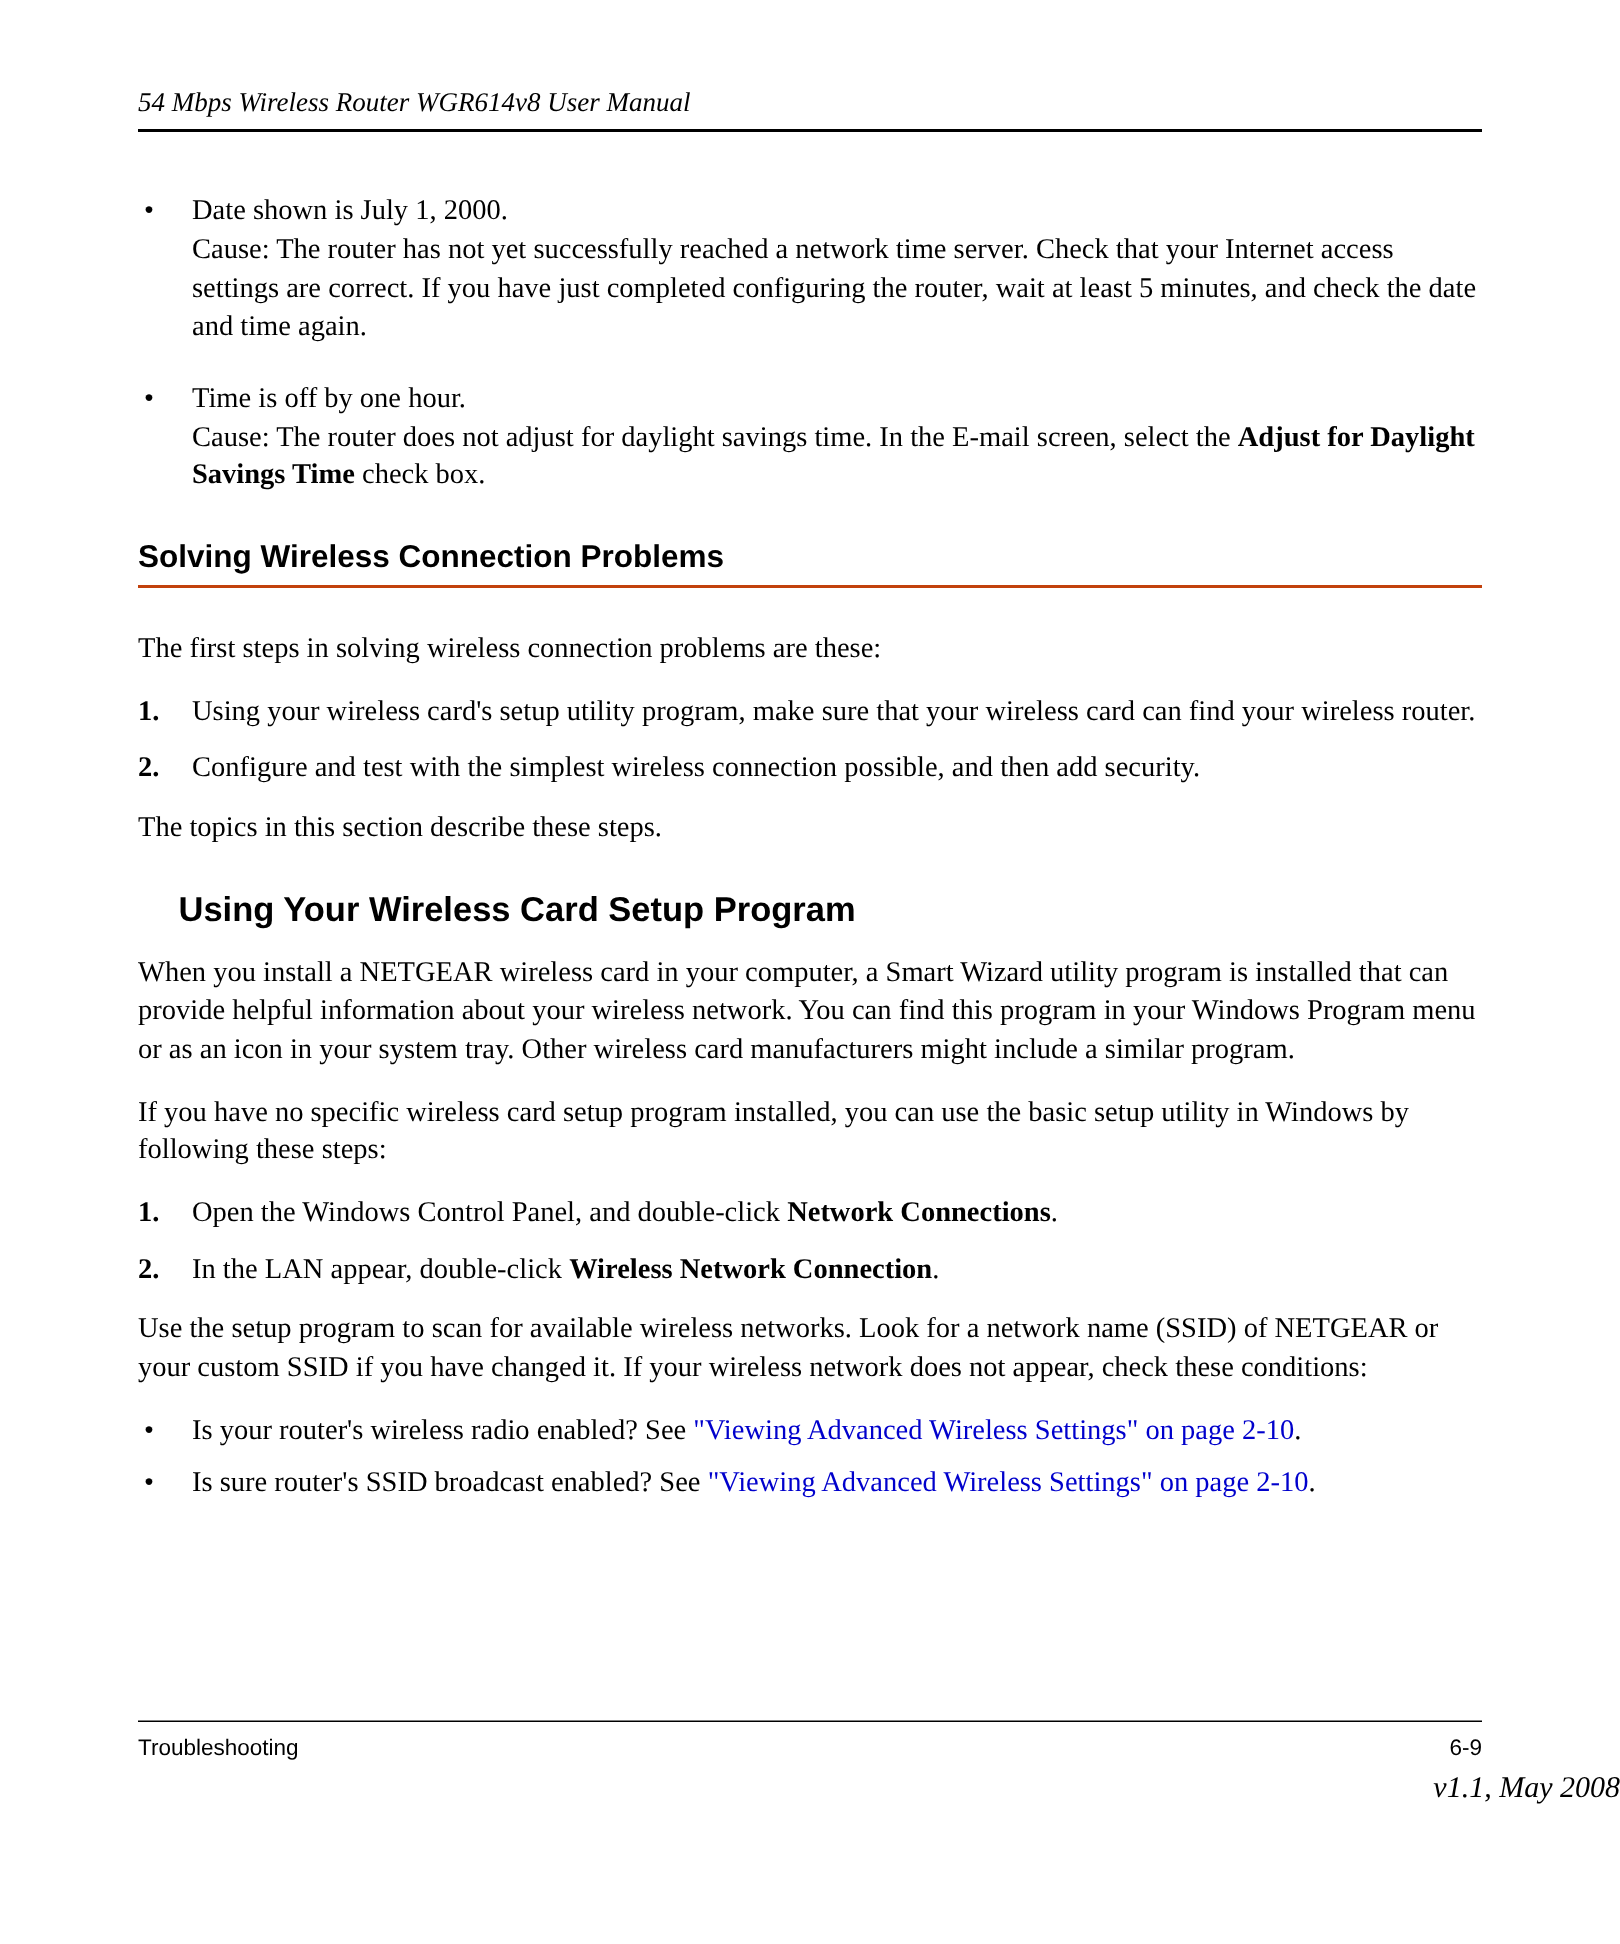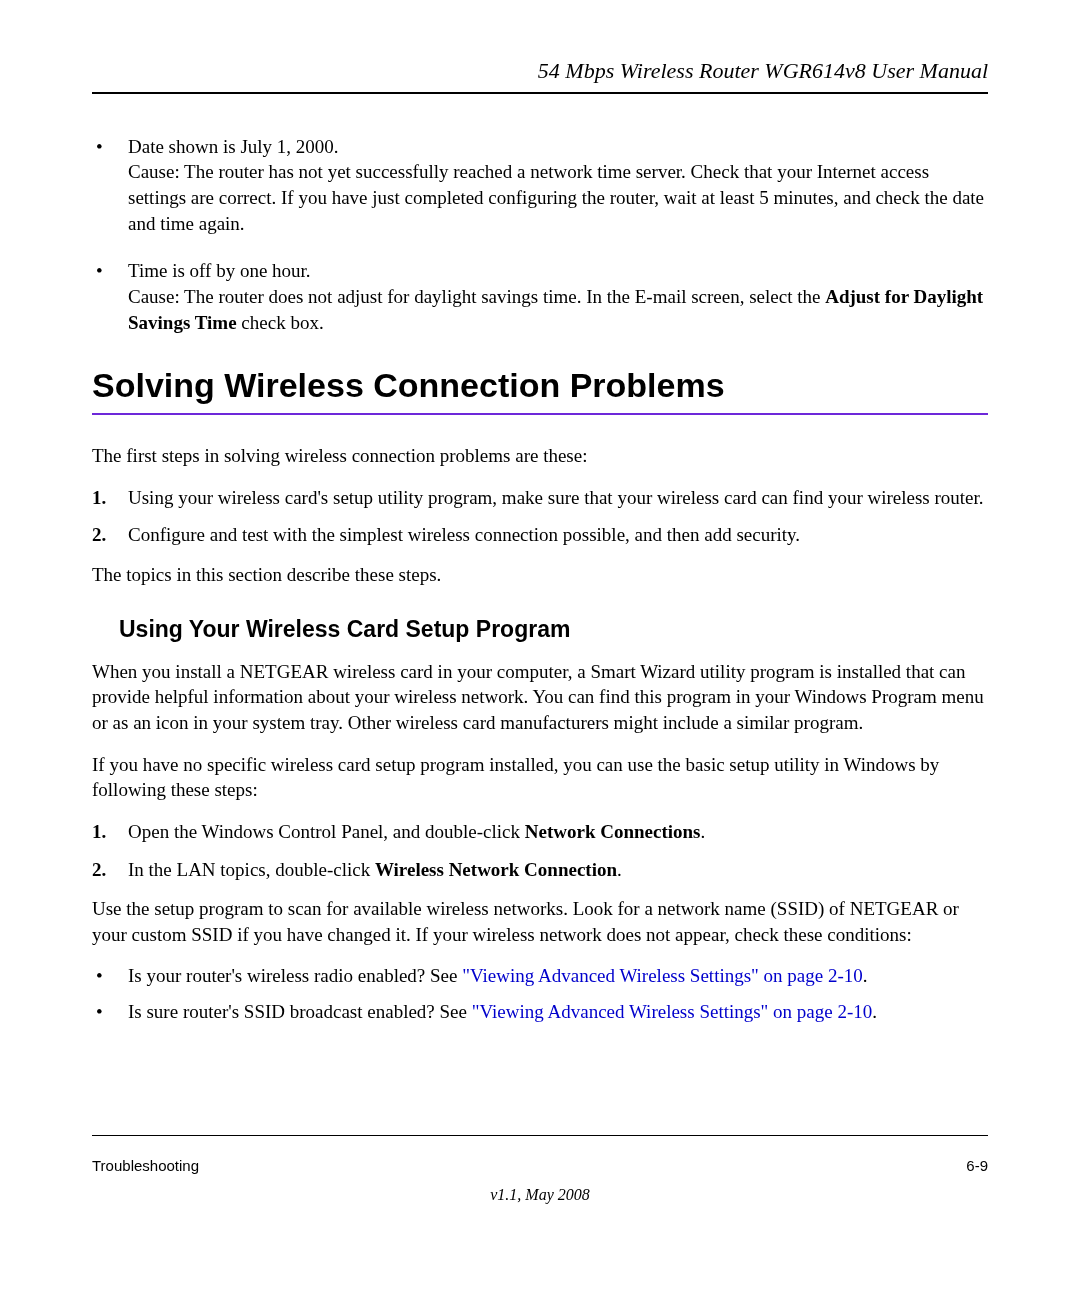--- a/index.html
+++ b/index.html
@@ -11,23 +11,22 @@
       font-family: 'Times New Roman', Times, serif;
       font-size: 19px;
       line-height: 1.35;
       background: #fff;
       width: 1080px;
       height: 1296px;
       padding: 56px 92px 40px 92px;
       color: #000;
     }
     .header {
-      text-align: right;
       font-style: italic;
-      font-size: 22px;
+      font-size: 18px;
       padding-bottom: 6px;
       border-bottom: 2px solid #000;
       margin-bottom: 40px;
     }
     .bullet-list {
       margin-bottom: 28px;
     }
     .bullet-item {
       display: flex;
       margin-bottom: 22px;
@@ -37,22 +36,22 @@
       flex-shrink: 0;
       text-align: left;
       padding-left: 4px;
     }
     .bullet-content {
       flex: 1;
     }
     .h1 {
       font-family: Arial, Helvetica, sans-serif;
       font-weight: bold;
-      font-size: 34px;
-      border-bottom: 2px solid #6d28d9;
+      font-size: 21px;
+      border-bottom: 2px solid #c2410c;
       padding-bottom: 4px;
       margin-bottom: 28px;
       margin-top: 0;
     }
     .h2 {
       font-family: Arial, Helvetica, sans-serif;
       font-weight: bold;
       font-size: 23px;
       margin-bottom: 14px;
       margin-top: 26px;
@@ -81,34 +80,34 @@
     }
     .link {
       color: #0000cc;
     }
     .footer {
       position: absolute;
       bottom: 120px;
       left: 92px;
       right: 92px;
       border-top: 1.5px solid #000;
-      padding-top: 20px;
+      padding-top: 8px;
       font-family: Arial, Helvetica, sans-serif;
       font-size: 15px;
       display: flex;
       justify-content: space-between;
     }
     .footer-version {
       position: absolute;
       bottom: 90px;
       left: 0;
       right: 0;
-      text-align: center;
+      text-align: right;
       font-style: italic;
-      font-size: 16px;
+      font-size: 20px;
     }
     .inline {
       display: inline;
     }
   </style>
 </head>
 <body>
 
 <div class="header">
   <span>54 Mbps Wireless Router WGR614v8 User Manual</span>
@@ -157,21 +156,21 @@
 <div class="ordered-list">
   <div class="ordered-item">
     <div class="ordered-num">1.</div>
     <div class="ordered-content">
       <span class="inline">Open the Windows Control Panel, and double-click </span><span class="bold inline">Network Connections</span><span class="inline">.</span>
     </div>
   </div>
   <div class="ordered-item">
     <div class="ordered-num">2.</div>
     <div class="ordered-content">
-      <span class="inline">In the LAN topics, double-click </span><span class="bold inline">Wireless Network Connection</span><span class="inline">.</span>
+      <span class="inline">In the LAN appear, double-click </span><span class="bold inline">Wireless Network Connection</span><span class="inline">.</span>
     </div>
   </div>
 </div>
 
 <div class="para">Use the setup program to scan for available wireless networks. Look for a network name (SSID) of NETGEAR or your custom SSID if you have changed it. If your wireless network does not appear, check these conditions:</div>
 
 <div class="bullet-list">
   <div class="bullet-item" style="margin-bottom:10px;">
     <div class="bullet">•</div>
     <div class="bullet-content">

